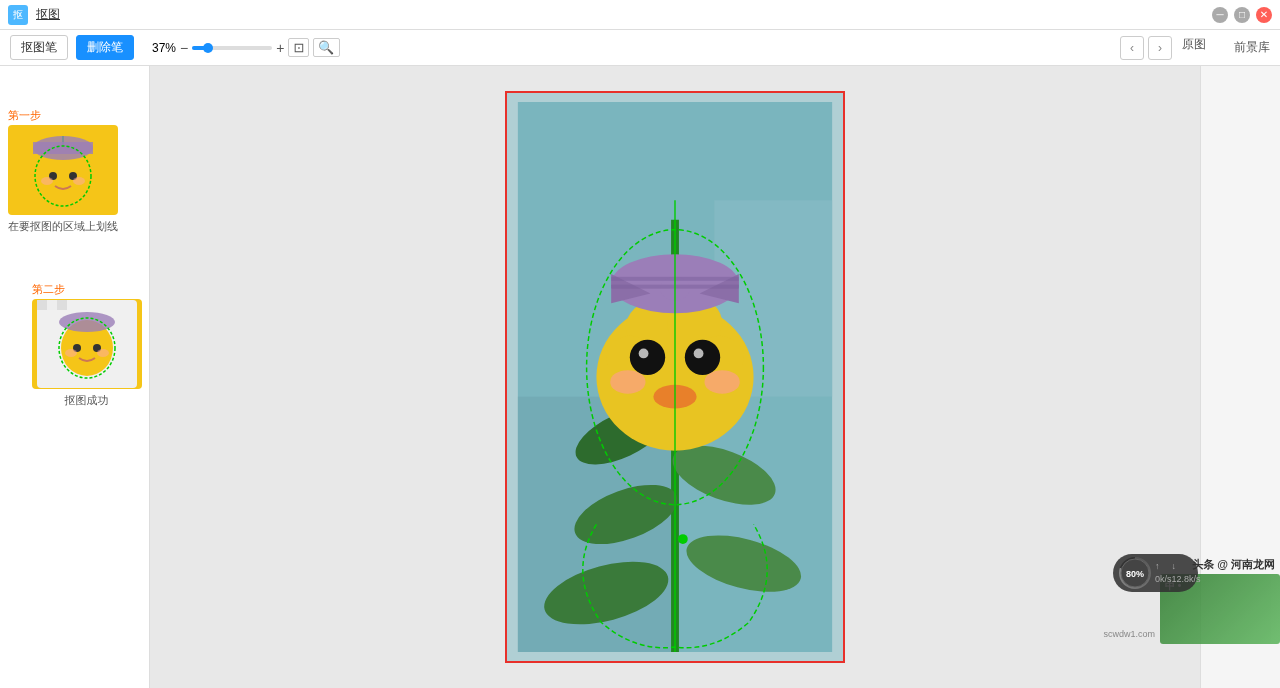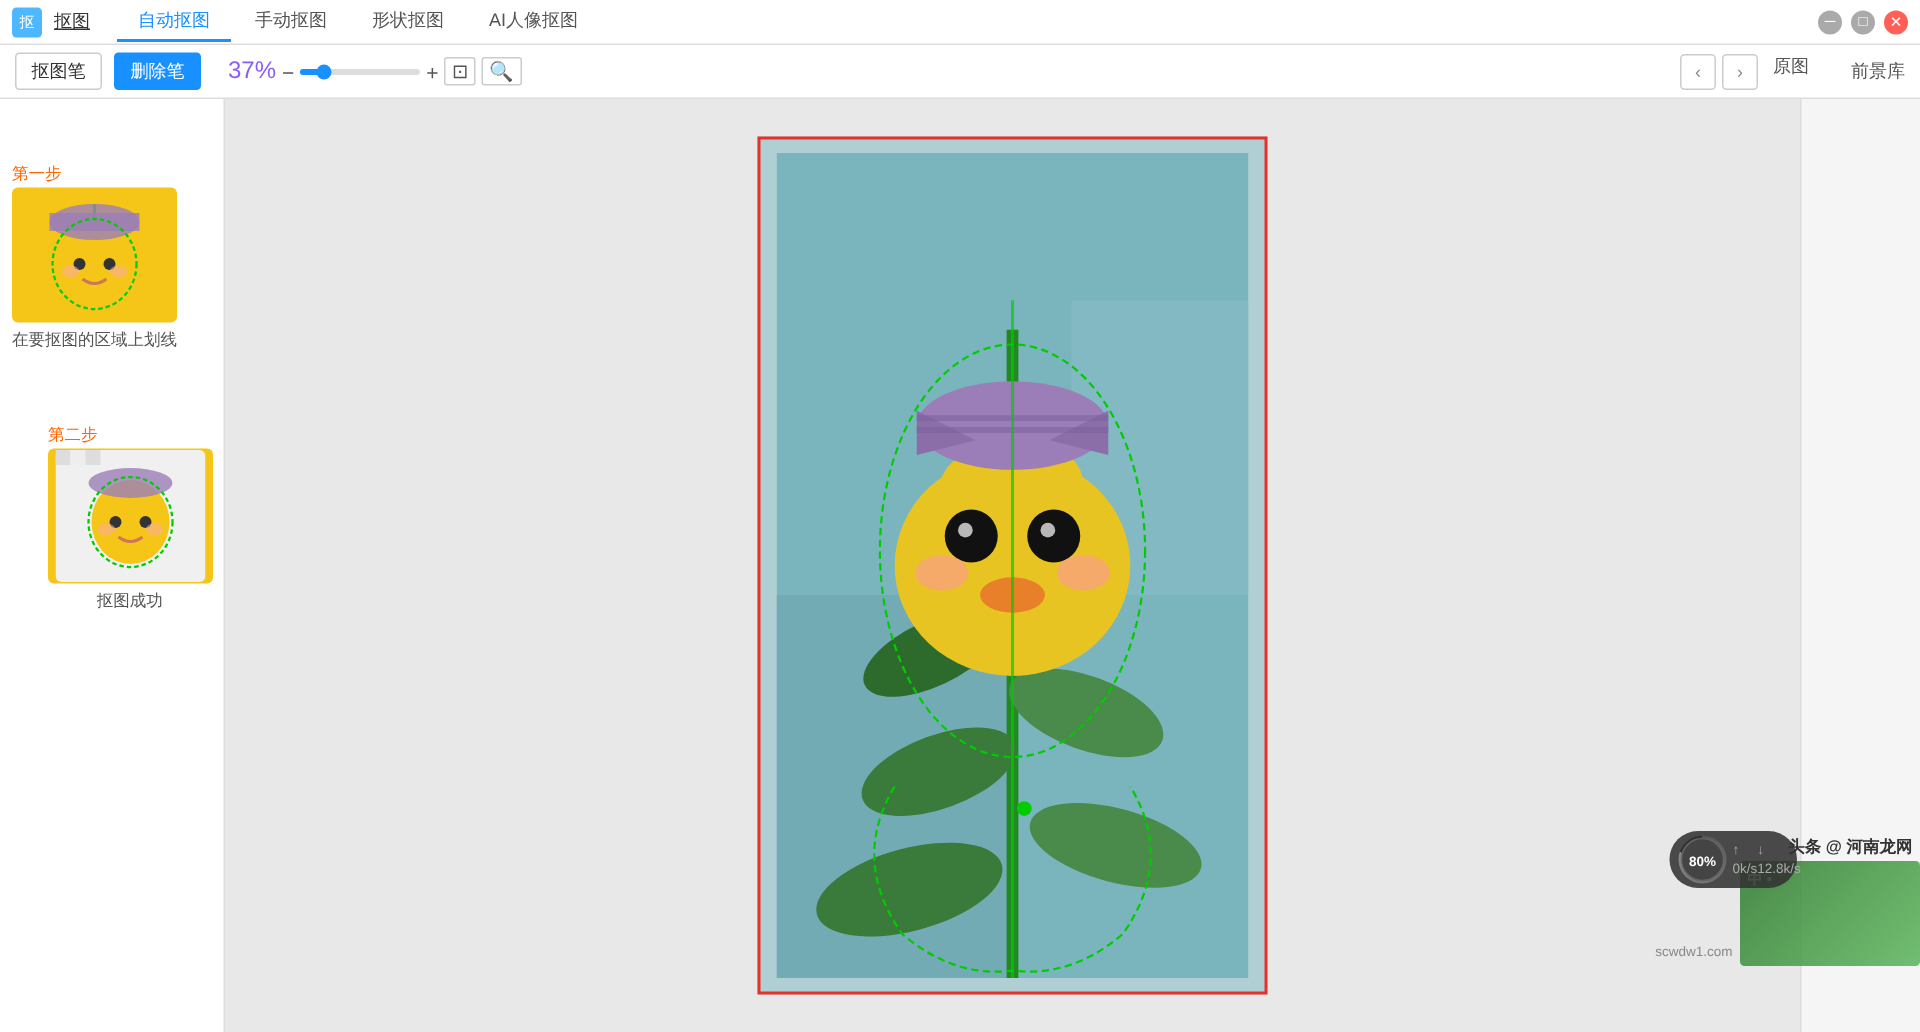--- a/index.html
+++ b/index.html
@@ -22,21 +22,21 @@
     .win-btn.close { background: #ff5f57; }
 
     
     #toolbar {
       display: flex; align-items: center; height: 36px; background: #fff; border-bottom: 1px solid #ddd;
       padding: 0 10px; gap: 8px;
     }
     .tool-btn { padding: 3px 10px; font-size: 12px; border: 1px solid #ccc; border-radius: 3px; cursor: pointer; background: #fff; color: #333; }
     .tool-btn.active { background: #1890ff; color: #fff; border-color: #1890ff; }
     .zoom-control { display: flex; align-items: center; gap: 4px; margin-left: 10px; }
-    .zoom-text { font-size: 16px; color: #8b5cf6; }
+    .zoom-text { font-size: 12px; color: #000000; }
     .zoom-slider { width: 80px; height: 4px; background: #ddd; border-radius: 2px; position: relative; cursor: pointer; }
     .zoom-slider-fill { width: 20%; height: 100%; background: #1890ff; border-radius: 2px; }
     .zoom-slider-thumb { width: 10px; height: 10px; background: #1890ff; border-radius: 50%; position: absolute; top: -3px; left: 20%; transform: translateX(-50%); }
     .zoom-icon { font-size: 14px; color: #555; cursor: pointer; }
     .nav-arrows { display: flex; gap: 4px; margin-left: auto; }
     .nav-arrow { width: 24px; height: 24px; border: 1px solid #ccc; border-radius: 3px; display:flex; align-items:center; justify-content:center; cursor:pointer; font-size:12px; color:#888; background:#fff; }
     .original-label { font-size: 12px; color: #555; margin-left: 6px; }
     .front-bg-label { font-size: 12px; color: #555; margin-left: 20px; }
 
     
@@ -71,26 +71,20 @@
     
     .main-svg { width: 320px; height: 550px; }
 
   </style>
 </head>
 <body>
 
 <div id="titlebar">
   <div class="app-icon">抠</div>
   <span class="app-title">抠图</span>
-  <div class="tab-bar">
-    <div class="tab active">自动抠图</div>
-    <div class="tab">手动抠图</div>
-    <div class="tab">形状抠图</div>
-    <div class="tab">AI人像抠图</div>
-  </div>
   <div class="window-controls">
     <div class="win-btn min">─</div>
     <div class="win-btn max">□</div>
     <div class="win-btn close">✕</div>
   </div>
 </div>
 
 <div id="toolbar">
   <button class="tool-btn">抠图笔</button>
   <button class="tool-btn active">删除笔</button>

